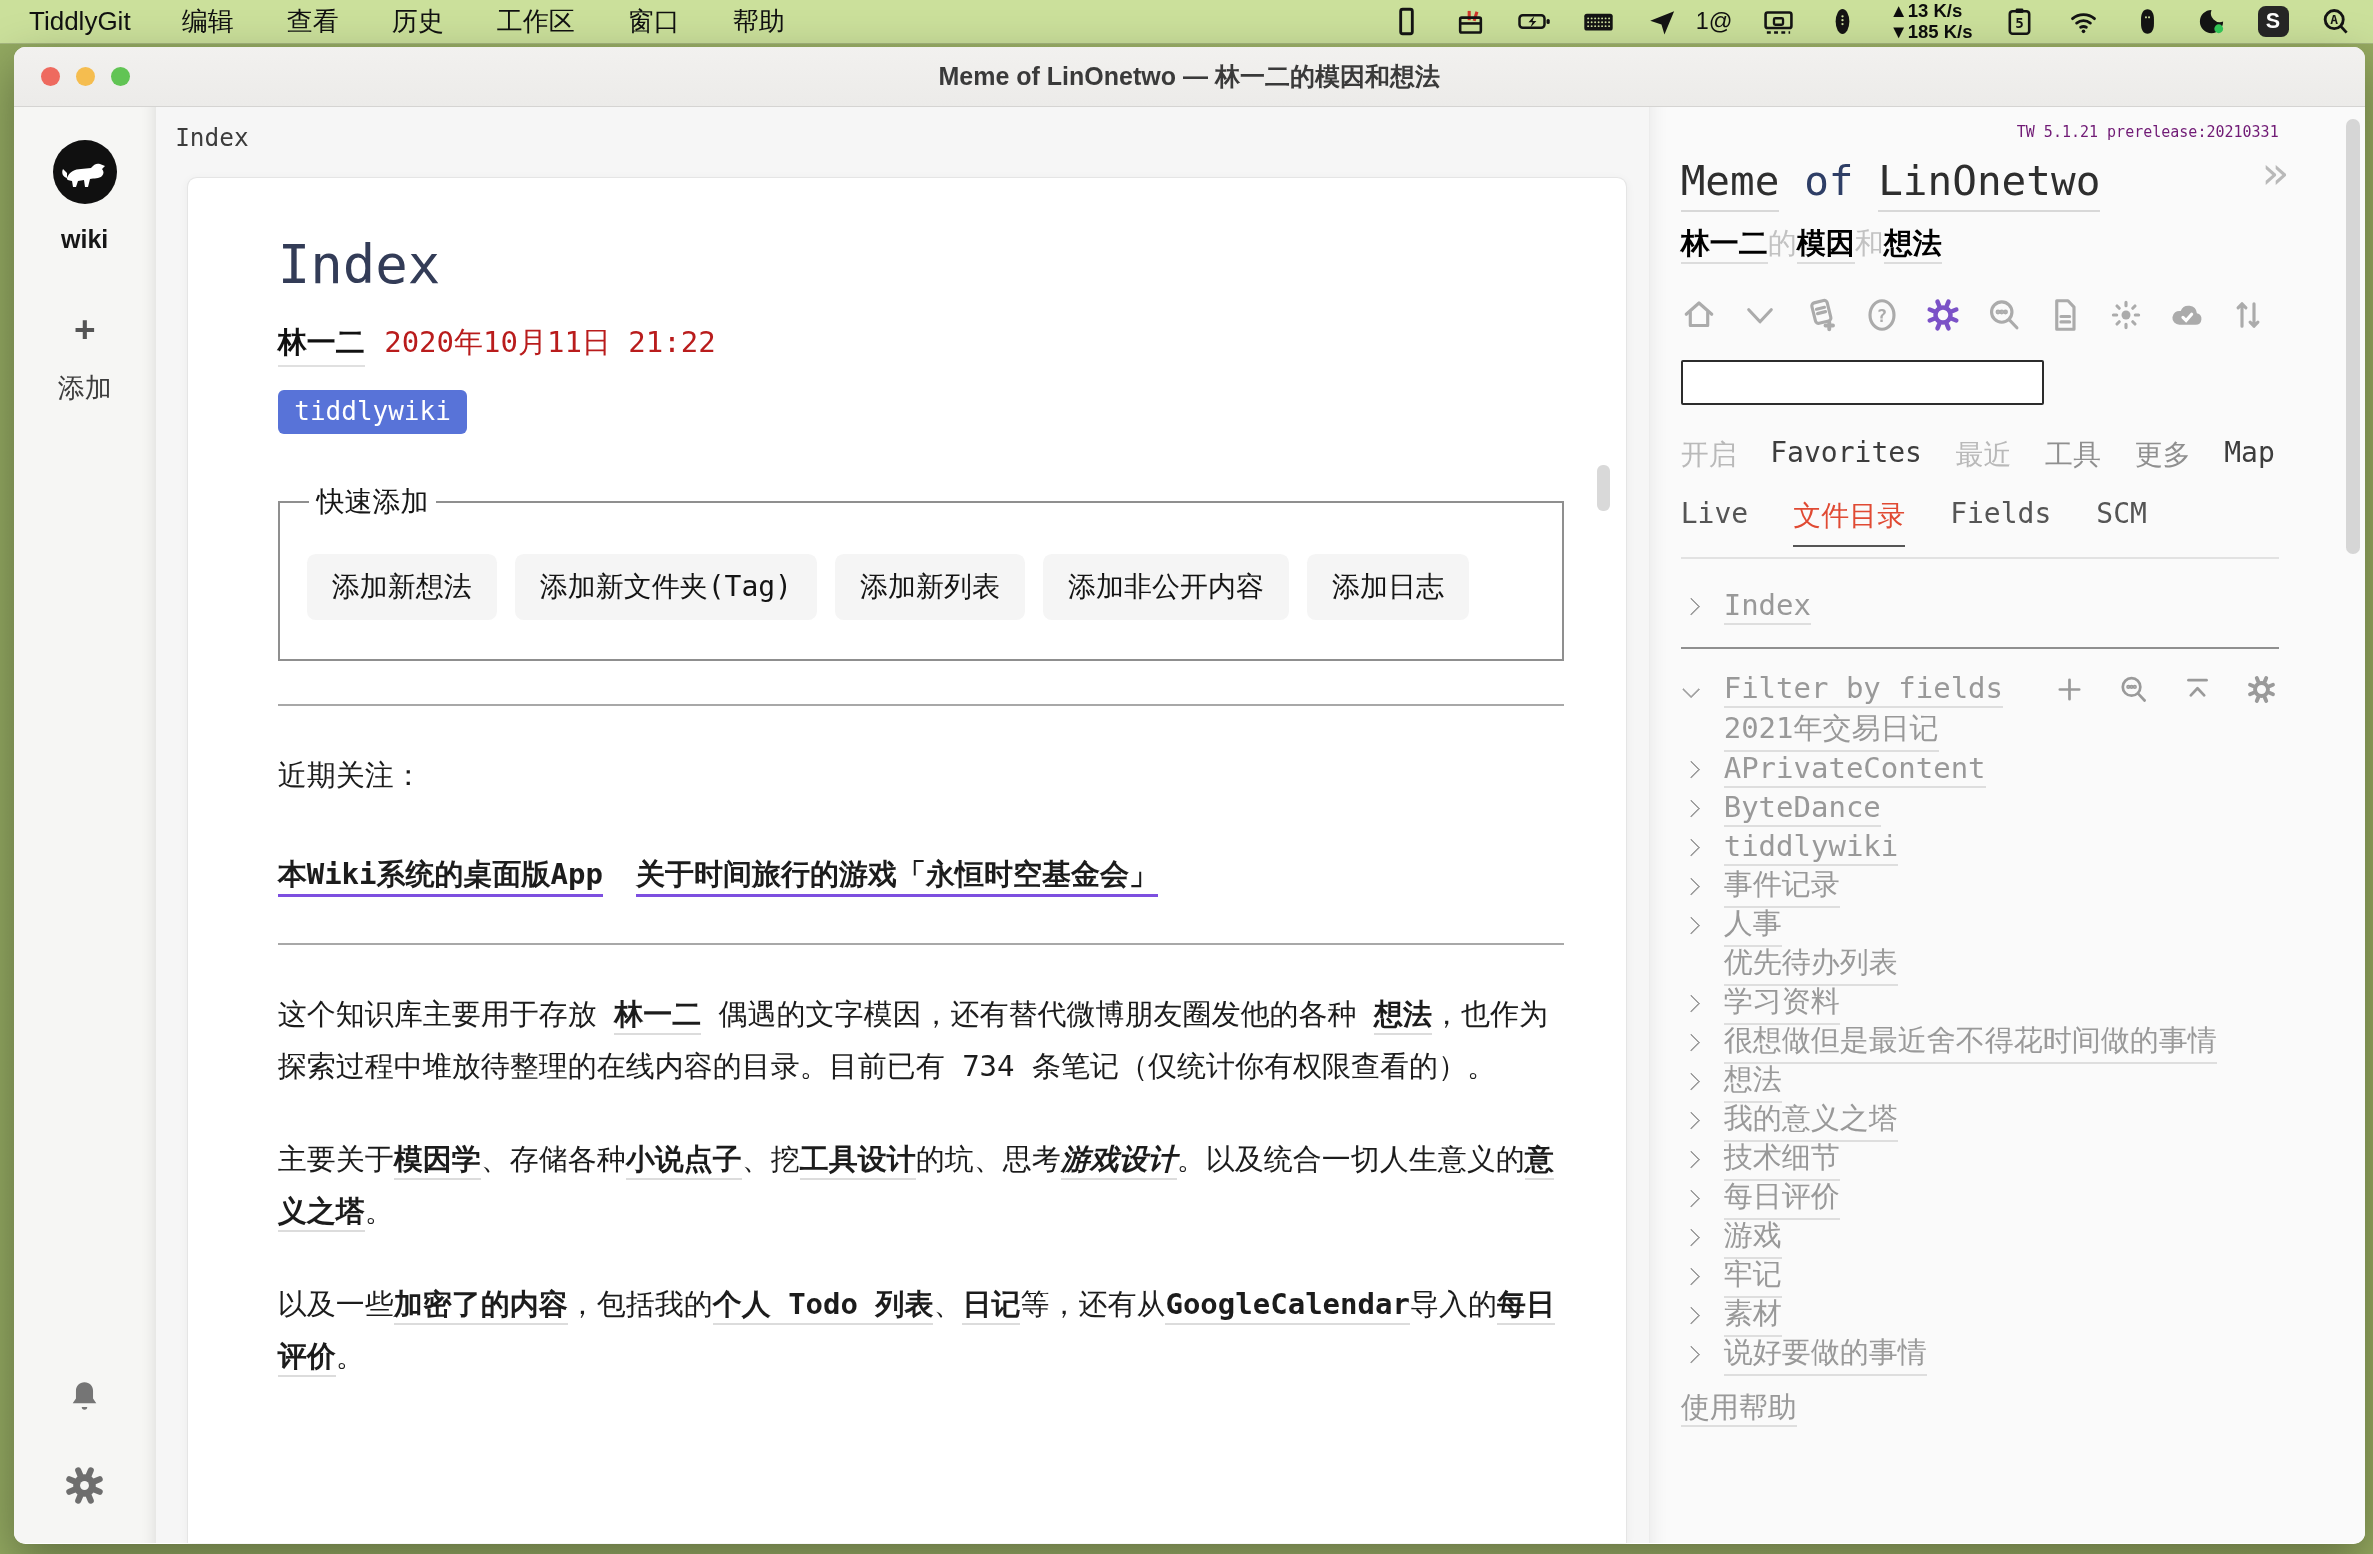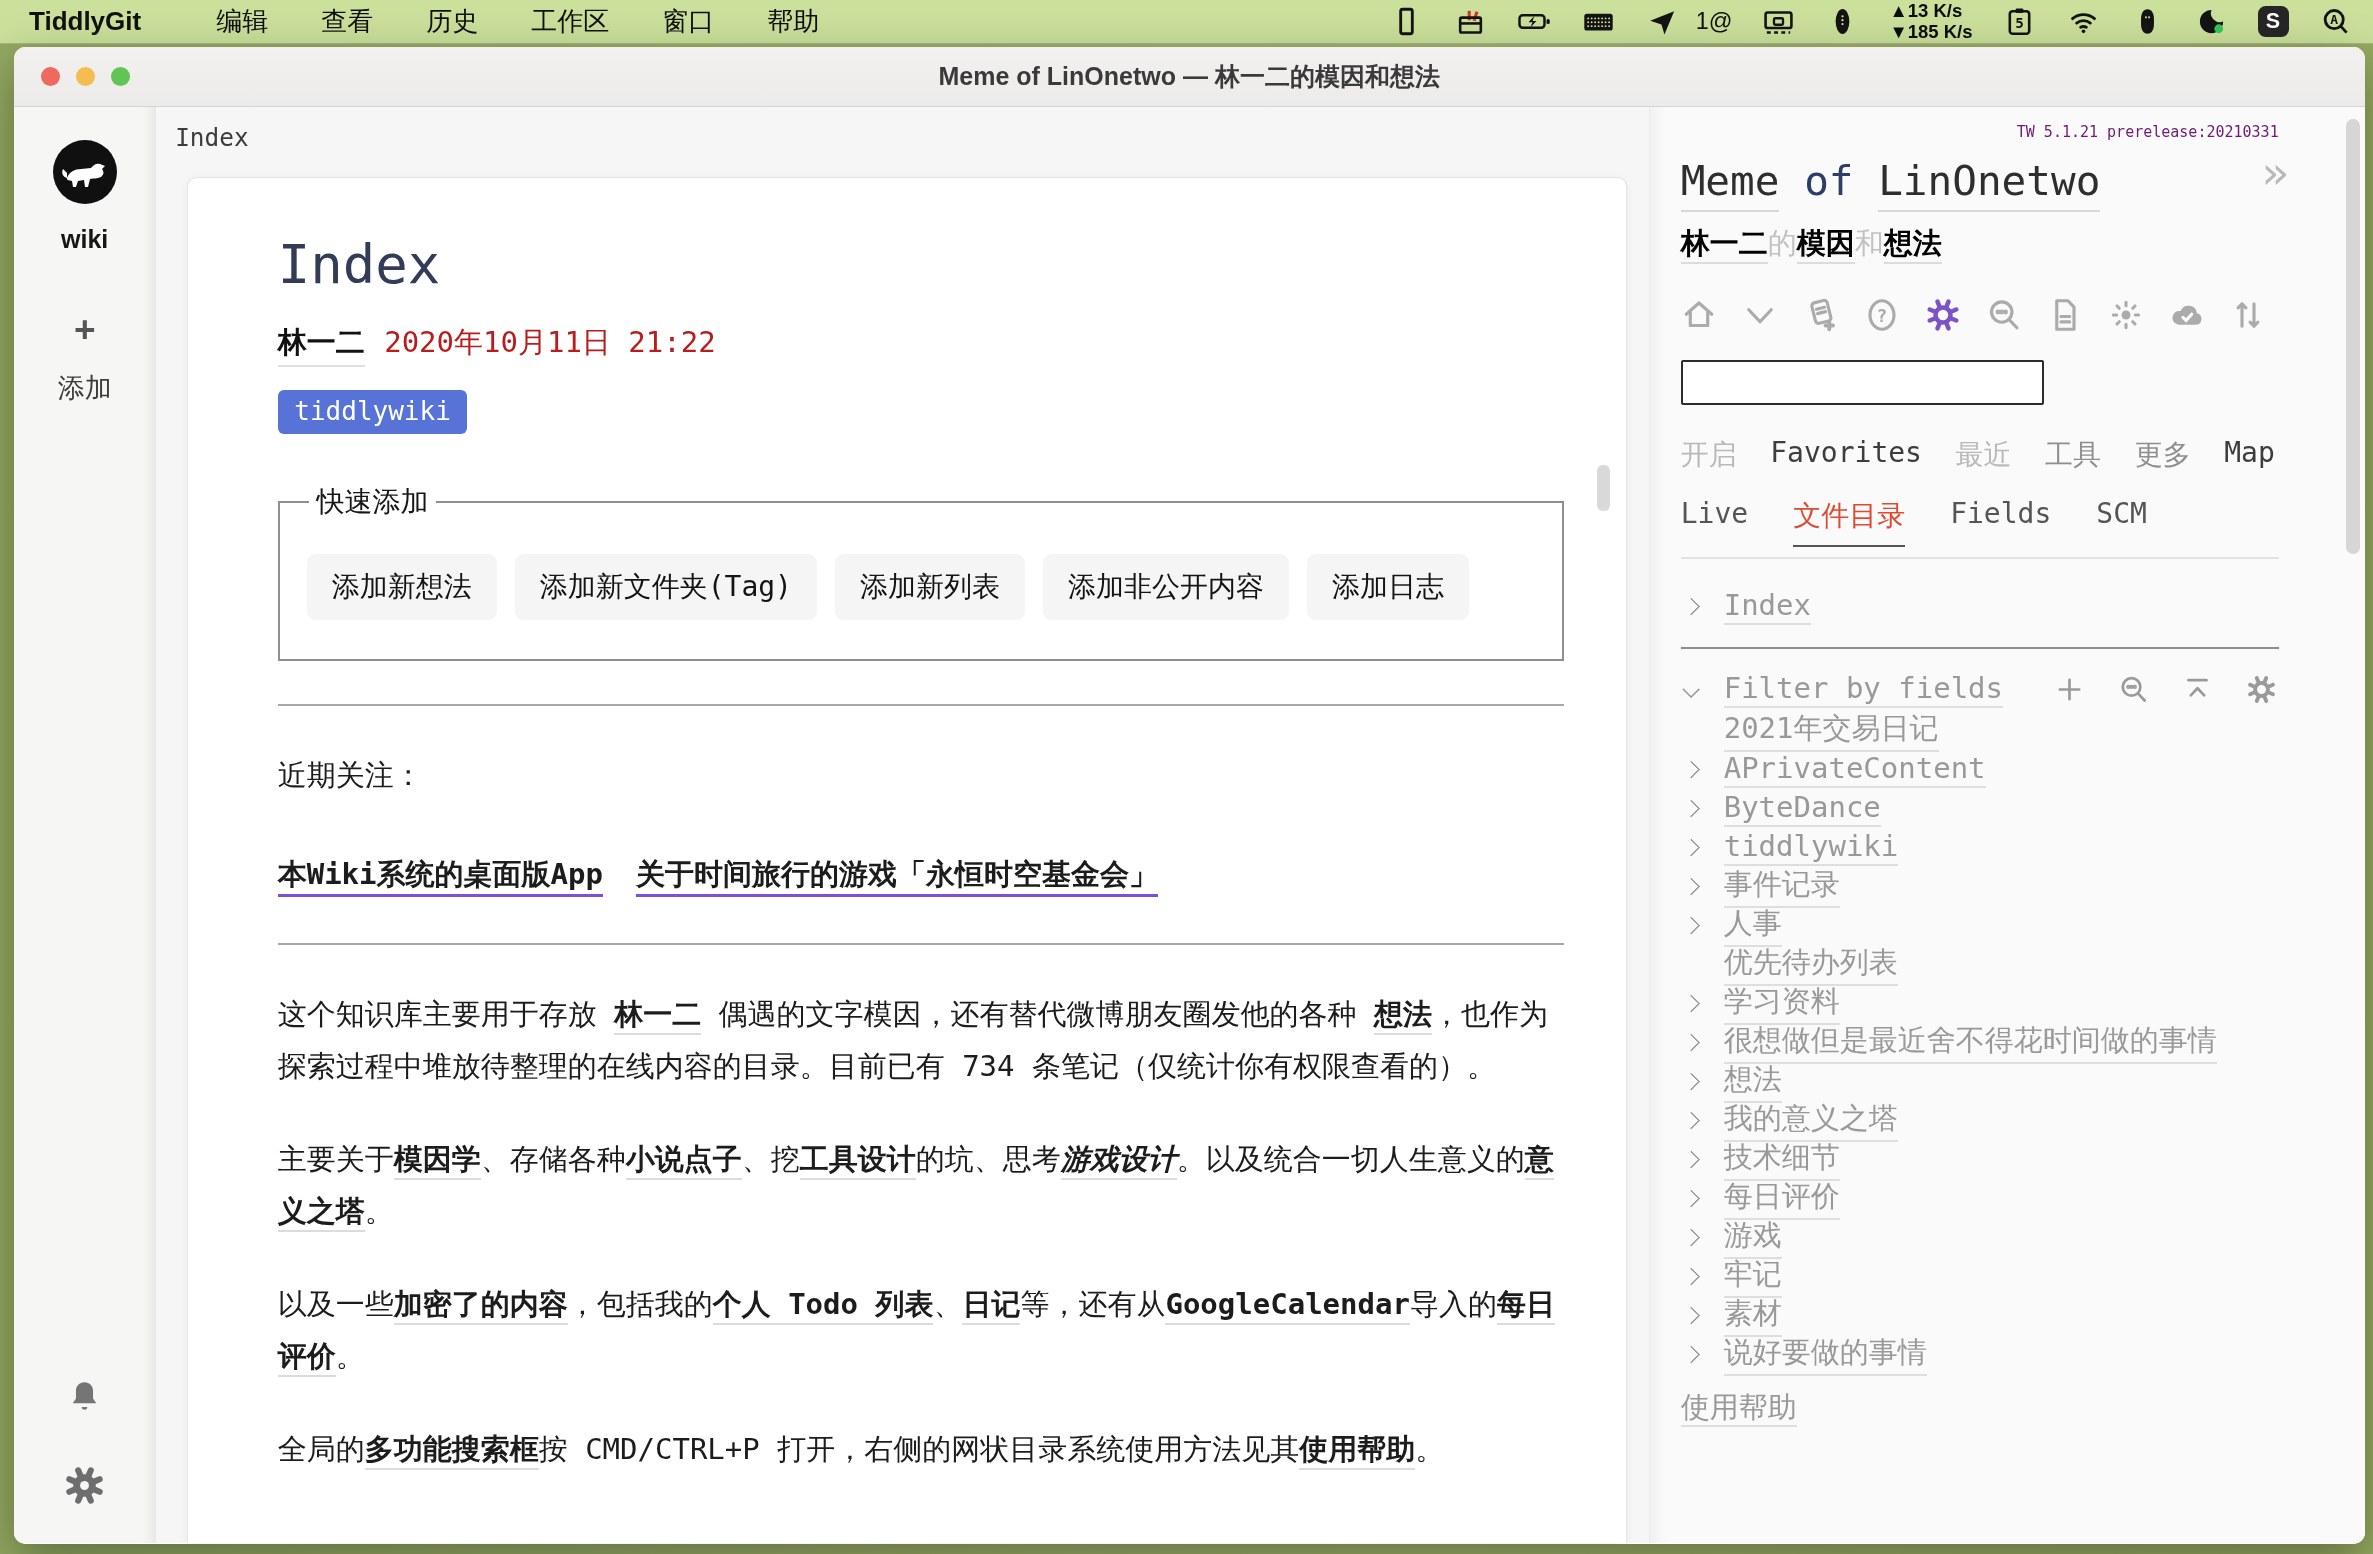--- a/index.html
+++ b/index.html
@@ -3,21 +3,21 @@
 <meta charset="utf-8">
 <style>
   * { margin:0; padding:0; box-sizing:border-box; }
   html,body { width:2374px; height:1555px; overflow:hidden; }
   body { background:linear-gradient(90deg,#93a961,#9fb36a 60%,#96aa60); font-family:"DejaVu Sans Mono",monospace; }
 
   
   .menubar { position:absolute; left:0; top:0; width:2374px; height:44px; background:#cbe09b;
              display:flex; align-items:center; padding:0 21.5px 0 29px; border-bottom:1px solid rgba(0,0,0,.18);
              font-family:"Liberation Sans",sans-serif; }
-  .mb-app { font-weight:bold; font-size:26px; color:#111; margin-right:75px; }
+  .mb-app { font-weight:normal; font-size:26px; color:#111; margin-right:51px; }
   .mb-items { display:flex; gap:53px; }
   .mb-item { font-size:26px; color:#111; }
   .mb-status { margin-left:auto; display:flex; align-items:center; gap:29px; }
   .sicon { width:35px; height:31px; display:flex; align-items:center; justify-content:center; }
   .sicon svg { width:100%; height:100%; }
   .sloc-label { font-size:23.4px; color:#111; margin-left:-13.7px; }
   .net { display:flex; flex-direction:column; font-size:18.5px; line-height:20.5px; color:#0d0d0d; font-weight:600; }
   .sapp { width:31px; height:31px; border-radius:7.8px; background:#262626; color:#fff; font-weight:bold;
           font-size:21.5px; display:flex; align-items:center; justify-content:center; }
 
@@ -297,21 +297,20 @@
             </div>
         </fieldset>
         <div id="body-blocks">
             <hr class="rule">
             <p class="para"><span class="seg-t">近期关注：</span></p>
             <p class="para links-row"><span class="seg-x" style="border-bottom: 3.9px solid rgb(125, 79, 224);">本Wiki系统的桌面版App</span><span class="seg-x" style="border-bottom: 3.9px solid rgb(125, 79, 224);">关于时间旅行的游戏「永恒时空基金会」</span></p>
             <hr class="rule">
             <p class="para"><span class="seg-t">这个知识库主要用于存放 </span><span class="seg-l">林一二</span><span class="seg-t"> 偶遇的文字模因，还有替代微博朋友圈发他的各种 </span><span class="seg-l">想法</span><span class="seg-t">，也作为探索过程中堆放待整理的在线内容的目录。目前已有 734 条笔记（仅统计你有权限查看的）。</span></p>
             <p class="para"><span class="seg-t">主要关于</span><span class="seg-l">模因学</span><span class="seg-t">、存储各种</span><span class="seg-l">小说点子</span><span class="seg-t">、挖</span><span class="seg-l">工具设计</span><span class="seg-t">的坑、思考</span><span class="seg-i">游戏设计</span><span class="seg-t">。以及统合一切人生意义的</span><span class="seg-l">意义之塔</span><span class="seg-t">。</span></p>
             <p class="para"><span class="seg-t">以及一些</span><span class="seg-l">加密了的内容</span><span class="seg-t">，包括我的</span><span class="seg-l">个人 Todo 列表</span><span class="seg-t">、</span><span class="seg-l">日记</span><span class="seg-t">等，还有从</span><span class="seg-l">GoogleCalendar</span><span class="seg-t">导入的</span><span class="seg-l">每日评价</span><span class="seg-t">。</span></p>
-            <p class="para"><span class="seg-t">全局的</span><span class="seg-l">多功能搜索框</span><span class="seg-t">按 CMD/CTRL+P 打开，右侧的网状目录系统使用方法见其</span><span class="seg-l">使用帮助</span><span class="seg-t">。</span></p>
           </div>
       </div>
       <div class="main-thumb"></div>
     </main>
 
     <aside class="rightbar">
       <div class="r-version">TW 5.1.21 prerelease:20210331</div>
       <div class="r-collapse">»</div>
       <div class="r-title" id="r-title"><span class="seg-tlink">Meme</span><span class="seg-tof"> </span><span class="seg-tof">of</span><span class="seg-tof"> </span><span class="seg-tlink">LinOnetwo</span></div>
       <div class="r-sub" id="r-sub"><span class="seg-l">林一二</span><span class="seg-dim">的</span><span class="seg-l">模因</span><span class="seg-dim">和</span><span class="seg-l">想法</span></div>

